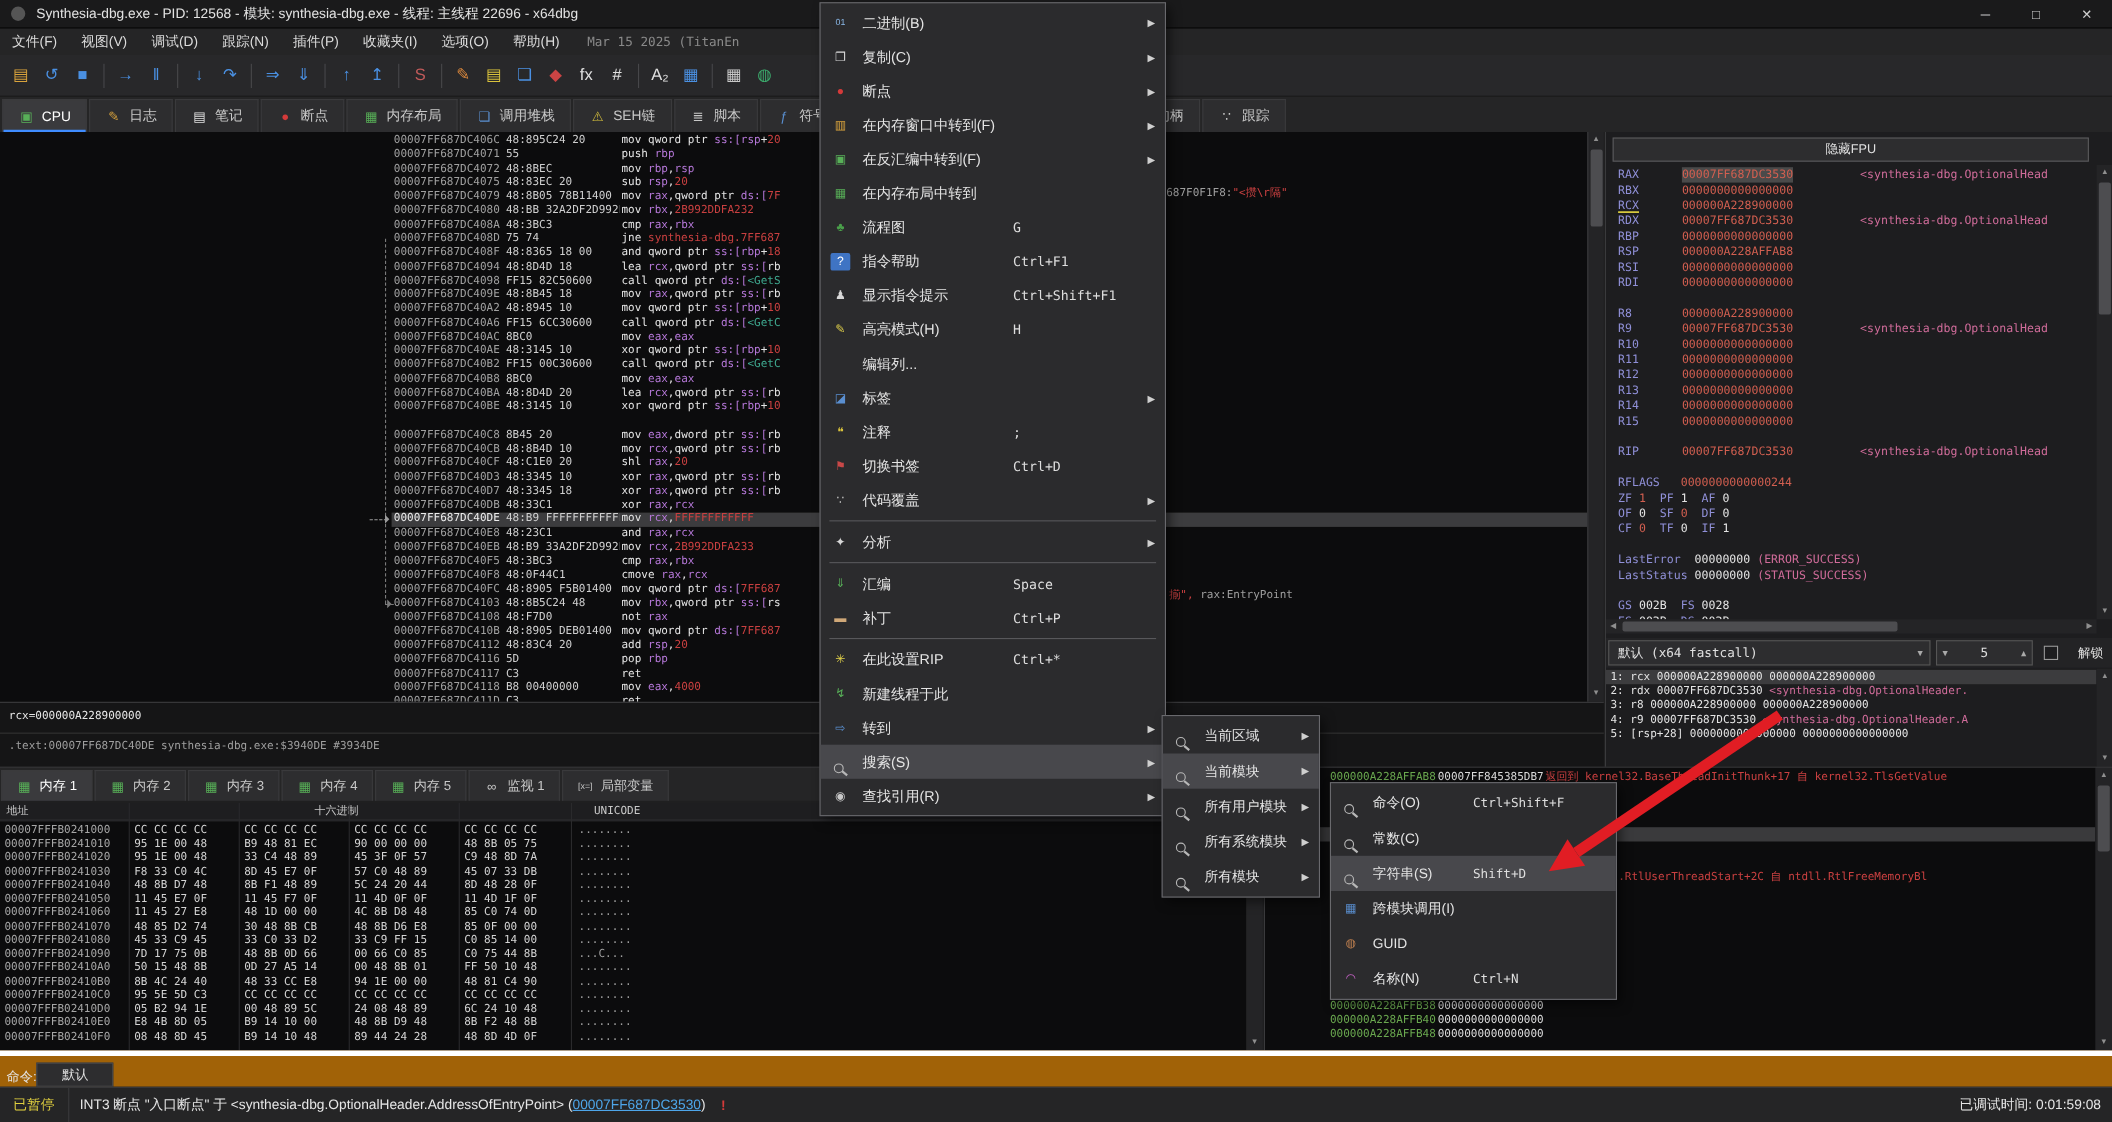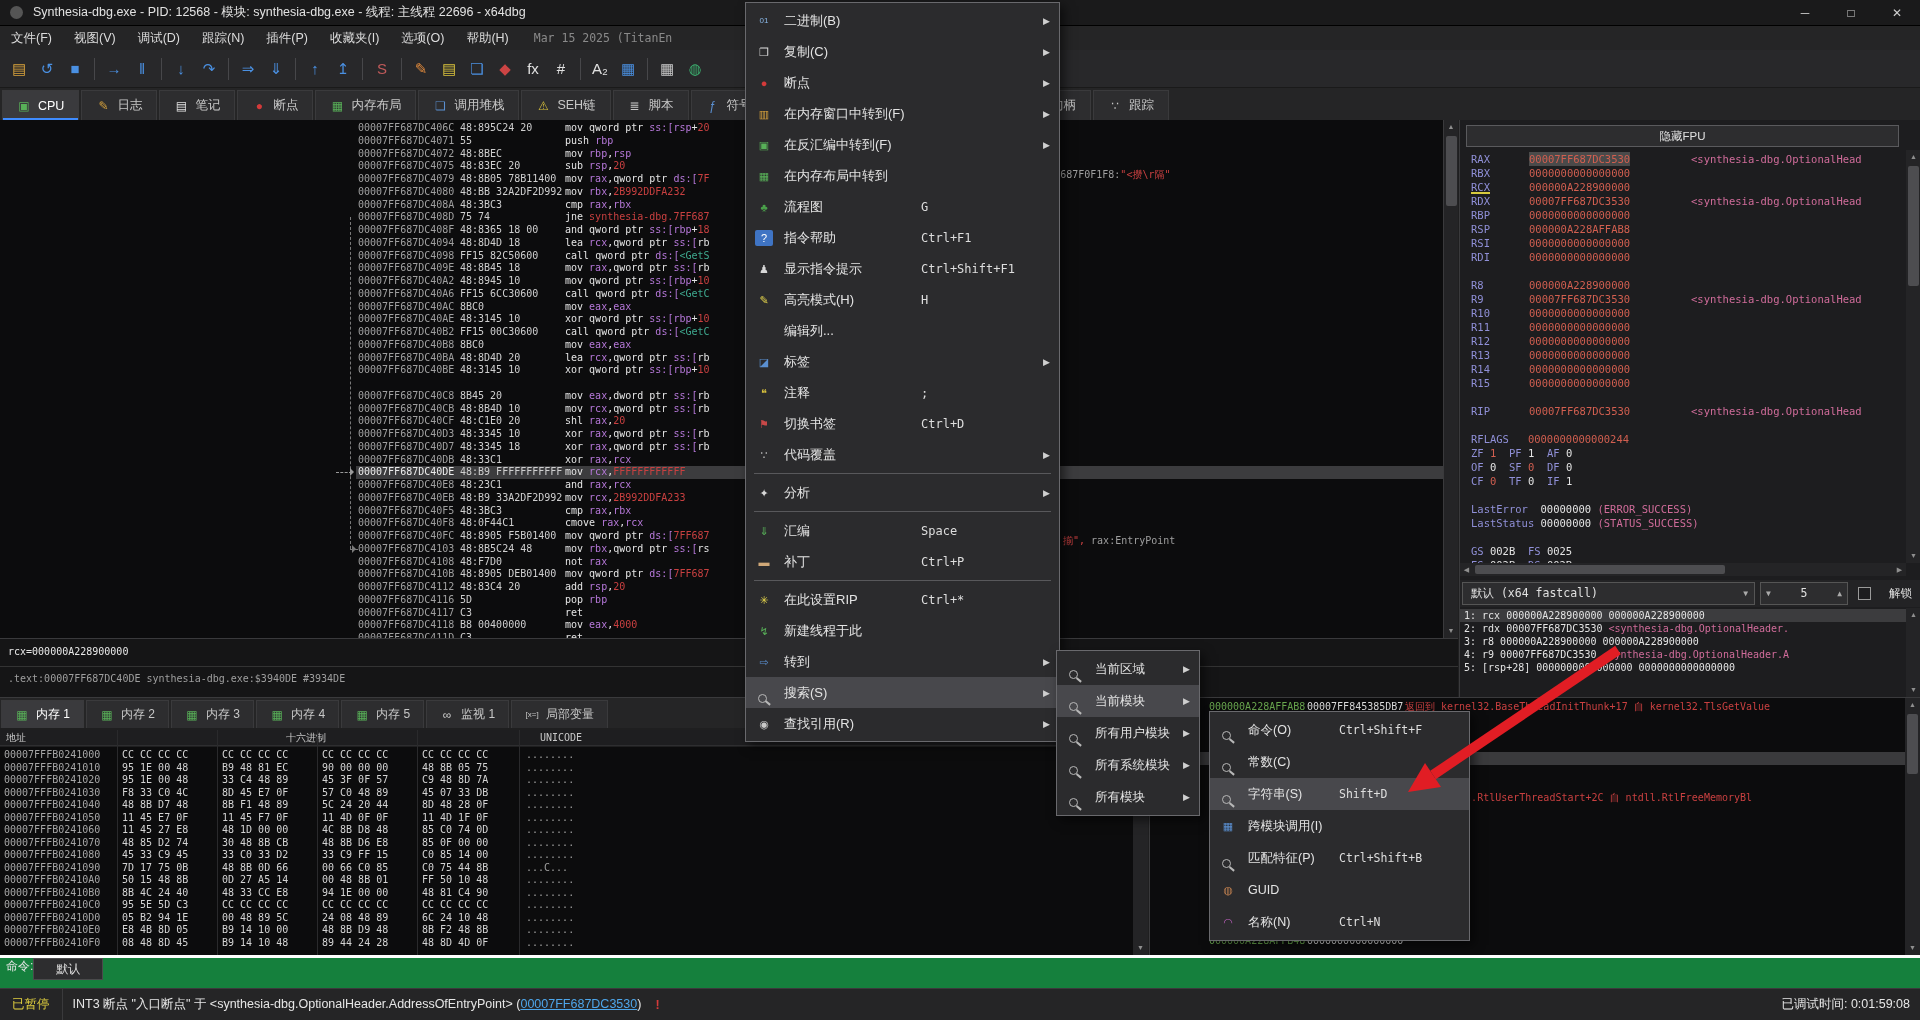--- a/index.html
+++ b/index.html
@@ -86,21 +86,21 @@
   .colsep{position:absolute;width:1px;background:#2a2a2c;top:730px;height:225px}
 
   .stackpane{position:absolute;top:698px;left:1149px;width:756px;height:257px;background:#0c0c0d;border-left:1px solid #3a3a3c;overflow:hidden}
   .srow{position:absolute;left:0;width:100%;height:13px;font:10px/13px "DejaVu Sans Mono",monospace;white-space:pre}
   .srow.hl{background:#3a3a3c}
   .sa{position:absolute;left:59px;color:#6aa84f}
   .sv{position:absolute;left:157px;color:#dcdcdc}
   .sc2{position:absolute;left:255px;color:#c94040}
 
   
-  .cmdrow{position:absolute;top:955px;left:0;right:0;height:33px;background:#15803d;border-top:3px solid #ffffff;display:flex;align-items:flex-start}
+  .cmdrow{position:absolute;top:955px;left:0;right:0;height:33px;background:#a16207;border-top:5px solid #ffffff;display:flex;align-items:flex-end}
   .cmdlbl{margin-left:6px;font-size:12px;color:#e4e4e4;flex:none}
   .cmdinput{flex:1;height:22px;margin:0 8px;background:#141415;border:1px solid #3a3a3c;color:#bdbdbd;font:11px "DejaVu Sans Mono",monospace;padding:0 6px}
   .cmdinput::placeholder{color:#8a8a8a}
   .cmdbtn{width:70px;height:22px;margin-right:4px;background:#2d2d2f;border:1px solid #4a4a4c;text-align:center;line-height:20px;font-size:12px;color:#e0e0e0;flex:none}
   .statusbar{position:absolute;top:988px;left:0;right:0;height:32px;background:#252526;border-top:1px solid #3a3a3c;display:flex;align-items:center;font-size:12.5px}
   .stchip{color:#e0cf3f;padding:0 12px;border-right:1px solid #3a3a3c;line-height:31px}
   .stmsg{margin-left:10px;color:#e6e6e6;white-space:pre}
   .stlink{color:#4ea6ea;text-decoration:underline}
   .stbang{color:#d43a3a;font-weight:bold;margin-left:14px}
   .sttime{margin-left:auto;padding-right:10px;color:#e6e6e6}
@@ -324,21 +324,21 @@
       <div class="rrow" style="top: 228px;"><span class="rname rn">R13</span><span class="rval rv">0000000000000000</span></div>
       <div class="rrow" style="top: 242px;"><span class="rname rn">R14</span><span class="rval rv">0000000000000000</span></div>
       <div class="rrow" style="top: 256px;"><span class="rname rn">R15</span><span class="rval rv">0000000000000000</span></div>
       <div class="rrow" style="top: 284px;"><span class="rname rn">RIP</span><span class="rval rv">00007FF687DC3530</span><span class="rcom">&lt;synthesia-dbg.OptionalHead</span></div>
       <div class="rrow" style="top: 312px;"><span class="rline"><span class="rn">RFLAGS   </span><span class="rv">0000000000000244</span></span></div>
       <div class="rrow" style="top: 326px;"><span class="rline"><span class="rn">ZF </span><span class="rv">1</span><span class="rw">  </span><span class="rn">PF </span><span class="rw">1</span><span class="rw">  </span><span class="rn">AF </span><span class="rw">0</span></span></div>
       <div class="rrow" style="top: 340px;"><span class="rline"><span class="rn">OF </span><span class="rw">0</span><span class="rw">  </span><span class="rn">SF </span><span class="rv">0</span><span class="rw">  </span><span class="rn">DF </span><span class="rw">0</span></span></div>
       <div class="rrow" style="top: 354px;"><span class="rline"><span class="rn">CF </span><span class="rv">0</span><span class="rw">  </span><span class="rn">TF </span><span class="rw">0</span><span class="rw">  </span><span class="rn">IF </span><span class="rw">1</span></span></div>
       <div class="rrow" style="top: 382px;"><span class="rline"><span class="rn">LastError  </span><span class="rw">00000000 </span><span class="rp">(ERROR_SUCCESS)</span></span></div>
       <div class="rrow" style="top: 396px;"><span class="rline"><span class="rn">LastStatus </span><span class="rw">00000000 </span><span class="rp">(STATUS_SUCCESS)</span></span></div>
-      <div class="rrow" style="top: 424px;"><span class="rline"><span class="rn">GS </span><span class="rw">002B  </span><span class="rn">FS </span><span class="rw">0025</span></span></div>
+      <div class="rrow" style="top: 424px;"><span class="rline"><span class="rn">GS </span><span class="rw">002B  </span><span class="rn">FS </span><span class="rw">0028</span></span></div>
       <div class="rrow" style="top: 438px;"><span class="rline"><span class="rn">ES </span><span class="rw">002B  </span><span class="rn">DS </span><span class="rw">002B</span></span></div>
     </div>
   <div class="vscroll" style="left:446px;top:30px;width:15px;height:413px">
     <div class="sarr" style="top:0">▲</div>
     <div class="sarr" style="bottom:0">▼</div>
     <div class="sthumb" style="left:2px;width:11px;top:16px;height:120px"></div>
   </div>
   <div class="reg-hscroll">
     <div class="sarr" style="left:0;width:13px;top:0;height:13px;line-height:13px">◀</div>
     <div class="sarr" style="left:433px;width:13px;top:0;height:13px;line-height:13px">▶</div>
@@ -642,27 +642,20 @@
         <span class="mag"></span>
       </span>
       <span class="lbl">字符串(S)</span>
       <span class="sc">Shift+D</span>
     </div>
     <div class="ci">
       <span class="mi" style="color: rgb(90, 143, 208);">▦</span>
       <span class="lbl">跨模块调用(I)</span>
     </div>
     <div class="ci">
-      <span class="mi magwrap">
-        <span class="mag"></span>
-      </span>
-      <span class="lbl">匹配特征(P)</span>
-      <span class="sc">Ctrl+Shift+B</span>
-    </div>
-    <div class="ci">
       <span class="mi" style="color: rgb(192, 128, 80);">◍</span>
       <span class="lbl">GUID</span>
     </div>
     <div class="ci">
       <span class="mi" style="color: rgb(192, 96, 192);">◠</span>
       <span class="lbl">名称(N)</span>
       <span class="sc">Ctrl+N</span>
     </div>
   </div>
 

